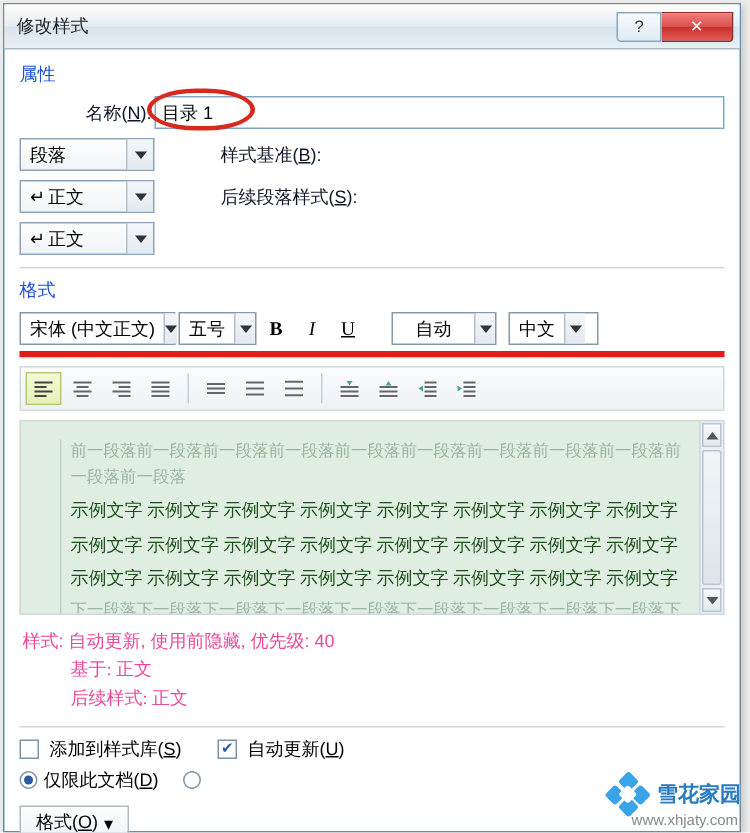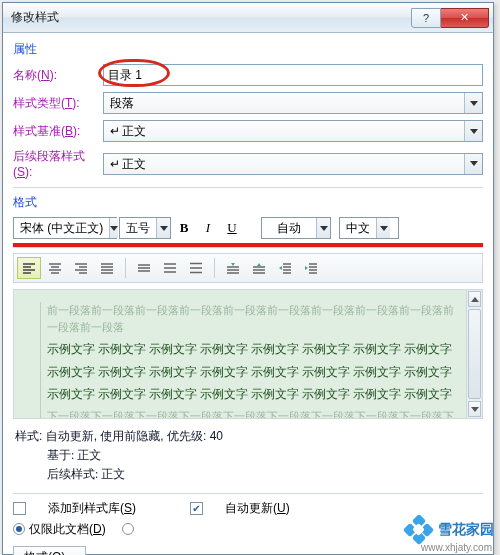--- a/index.html
+++ b/index.html
@@ -44,21 +44,21 @@
   .tbtn.close {
     width: 48px;
     background: linear-gradient(#f07b78,#d9534f 48%,#c9302c 52%,#e05a56);
     color: #fff;
     border-radius: 0 0 3px 0;
     border-color: #8a2e2b;
   }
   .body { padding: 6px 10px; }
   .section-label { margin: 2px 0 6px; color: #1d4ed8; }
   .grid { display: grid; grid-template-columns: 90px 1fr; row-gap: 6px; align-items: center; }
-  .lbl { color: #a21caf; }
+  .lbl { color: #0f172a; margin-left: 44px; }
   .lbl u { text-decoration: underline; }
   .name-input {
     width: 100%; height: 22px;
     border: 1px solid #82a7c3;
     background: #fff;
     padding: 0 4px;
     font-size: 12px;
   }
   .name-wrap { position: relative; }
   .red-circle {
@@ -139,23 +139,23 @@
   .preview-inner { border-left:1px solid #bcd1bd; padding-left: 6px; }
   .preview-scroll {
     position:absolute; right:0; top:0; width:16px; height:100%;
     background:#e9eef2; border-left:1px solid #cfd8de;
     display:flex; flex-direction:column;
   }
   .preview-scroll .sbtn { height:16px; background:linear-gradient(#f7fafc,#e2e9ef); border:1px solid #b7c4cf; margin:1px; display:flex; align-items:center; justify-content:center;}
   .preview-scroll .thumb { flex:1; margin:1px; background:linear-gradient(#f1f5f8,#dde5eb); border:1px solid #b7c4cf; border-radius:2px;}
   .tri-up { width:0;height:0;border-left:4px solid transparent;border-right:4px solid transparent;border-bottom:5px solid #555;}
   .tri-dn { width:0;height:0;border-left:4px solid transparent;border-right:4px solid transparent;border-top:5px solid #555;}
-  .desc { margin: 8px 2px 6px; line-height:1.6; color:#0f172a;}
+  .desc { margin: 8px 2px 6px; line-height:1.6; color:#ec4899;}
   .desc .indent { margin-left: 32px; font-family: Liberation Serif, serif; }
-  .chk-row { display:flex; align-items:center; gap:22px; margin:4px 0;}
+  .chk-row { display:flex; align-items:center; gap:7px; margin:4px 0;}
   .chk { width:13px; height:13px; border:1px solid #7a94a8; background:#fff; display:inline-flex; align-items:center; justify-content:center; font-size:10px; color:#2a5aa0;}
   .rad-row { display:flex; align-items:center; gap:16px; margin:2px 0 8px;}
   .radio { width:12px; height:12px; border:1px solid #7a94a8; border-radius:50%; display:inline-flex; align-items:center; justify-content:center;}
   .radio .dot { width:6px; height:6px; background:#2a5aa0; border-radius:50%;}
   .fmt-menu {
     display:inline-flex; align-items:center;
     height:24px; padding:0 10px;
     border:1px solid #adb9c2; background:linear-gradient(#fdfdfd,#eef2f5);
   }
   .fmt-menu .arr { margin-left:6px; }
@@ -195,21 +195,20 @@
   <div class="body">
     <div class="section-label">属性</div>
 
     <div class="grid">
       <div class="lbl"><span>名称(</span><u>N</u><span>):</span></div>
       <div class="name-wrap">
         <div class="red-circle"></div>
         <input class="name-input" value="目录 1" style="">
       </div>
 
-      <div class="lbl"><span>样式类型(</span><u>T</u><span>):</span></div>
       <div class="combo">
         <span class="val">段落</span>
         <span class="arr">
             <span class="tri"></span>
           </span>
       </div>
 
       <div class="lbl"><span>样式基准(</span><u>B</u><span>):</span></div>
       <div class="combo">
         <span class="val"><span class="check">↵</span><span>正文</span></span>

